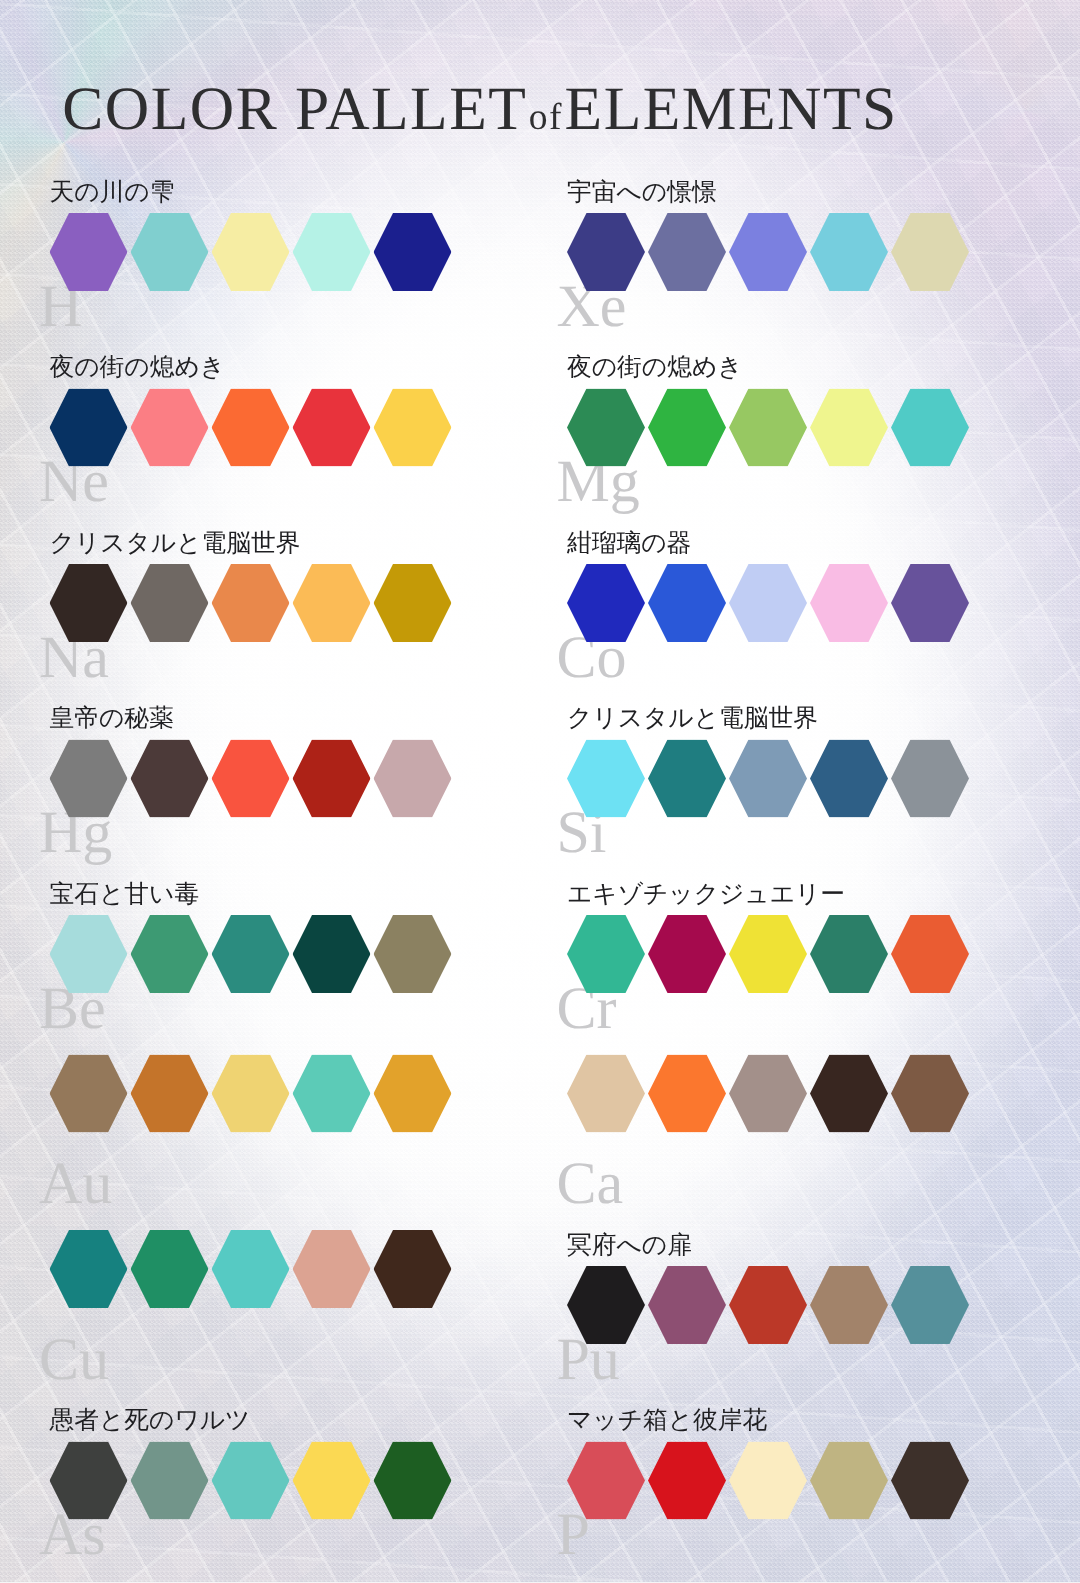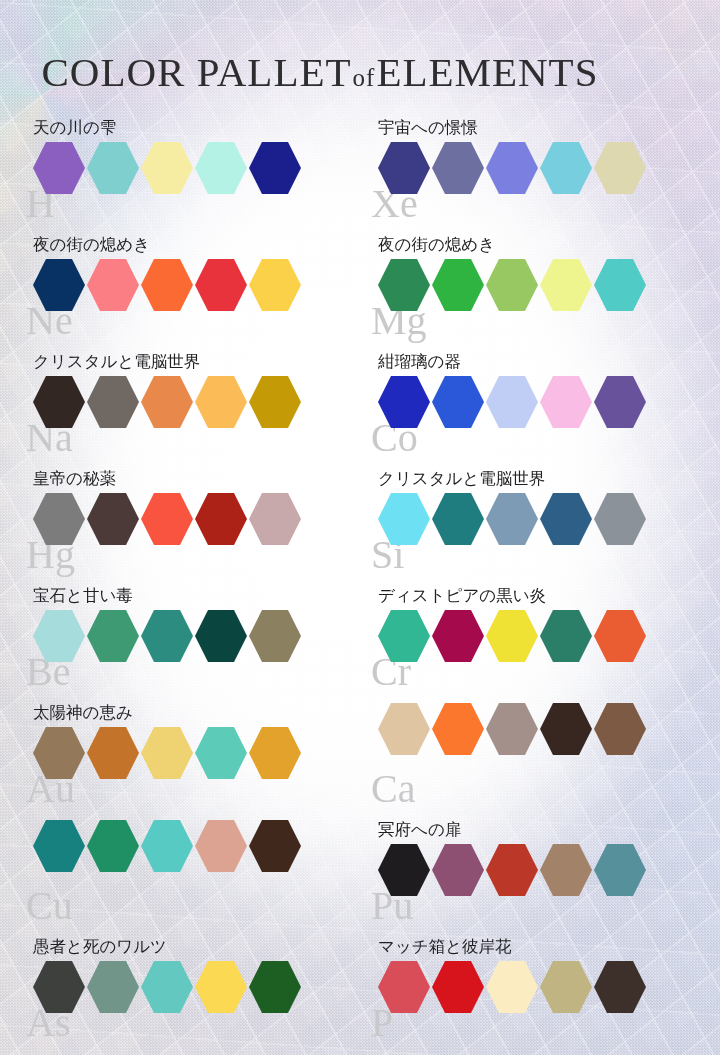--- a/index.html
+++ b/index.html
@@ -277,32 +277,31 @@
           <div class="swatches">
             <div class="hex" title="#a6dcdc" style="background: rgb(166, 220, 220);"></div>
             <div class="hex" title="#3d9a73" style="background: rgb(61, 154, 115);"></div>
             <div class="hex" title="#2b8c7f" style="background: rgb(43, 140, 127);"></div>
             <div class="hex" title="#0a4540" style="background: rgb(10, 69, 64);"></div>
             <div class="hex" title="#8b8161" style="background: rgb(139, 129, 97);"></div>
           </div>
         </div>
         <div class="palette right">
           <div class="symbol">Cr</div>
-          <div class="p-title">ディストピアの黒い炎</div>
+          <div class="p-title">エキゾチックジュエリー</div>
           <div class="swatches">
             <div class="hex" title="#32b794" style="background: rgb(50, 183, 148);"></div>
             <div class="hex" title="#a50a4d" style="background: rgb(165, 10, 77);"></div>
             <div class="hex" title="#efe235" style="background: rgb(239, 226, 53);"></div>
             <div class="hex" title="#2b7f68" style="background: rgb(43, 127, 104);"></div>
             <div class="hex" title="#ea5c32" style="background: rgb(234, 92, 50);"></div>
           </div>
         </div>
         <div class="palette">
           <div class="symbol">Au</div>
-          <div class="p-title">太陽神の恵み</div>
           <div class="swatches">
             <div class="hex" title="#94785a" style="background: rgb(148, 120, 90);"></div>
             <div class="hex" title="#c4742a" style="background: rgb(196, 116, 42);"></div>
             <div class="hex" title="#efd372" style="background: rgb(239, 211, 114);"></div>
             <div class="hex" title="#5ccbb7" style="background: rgb(92, 203, 183);"></div>
             <div class="hex" title="#e2a22b" style="background: rgb(226, 162, 43);"></div>
           </div>
         </div>
         <div class="palette right">
           <div class="symbol">Ca</div>

